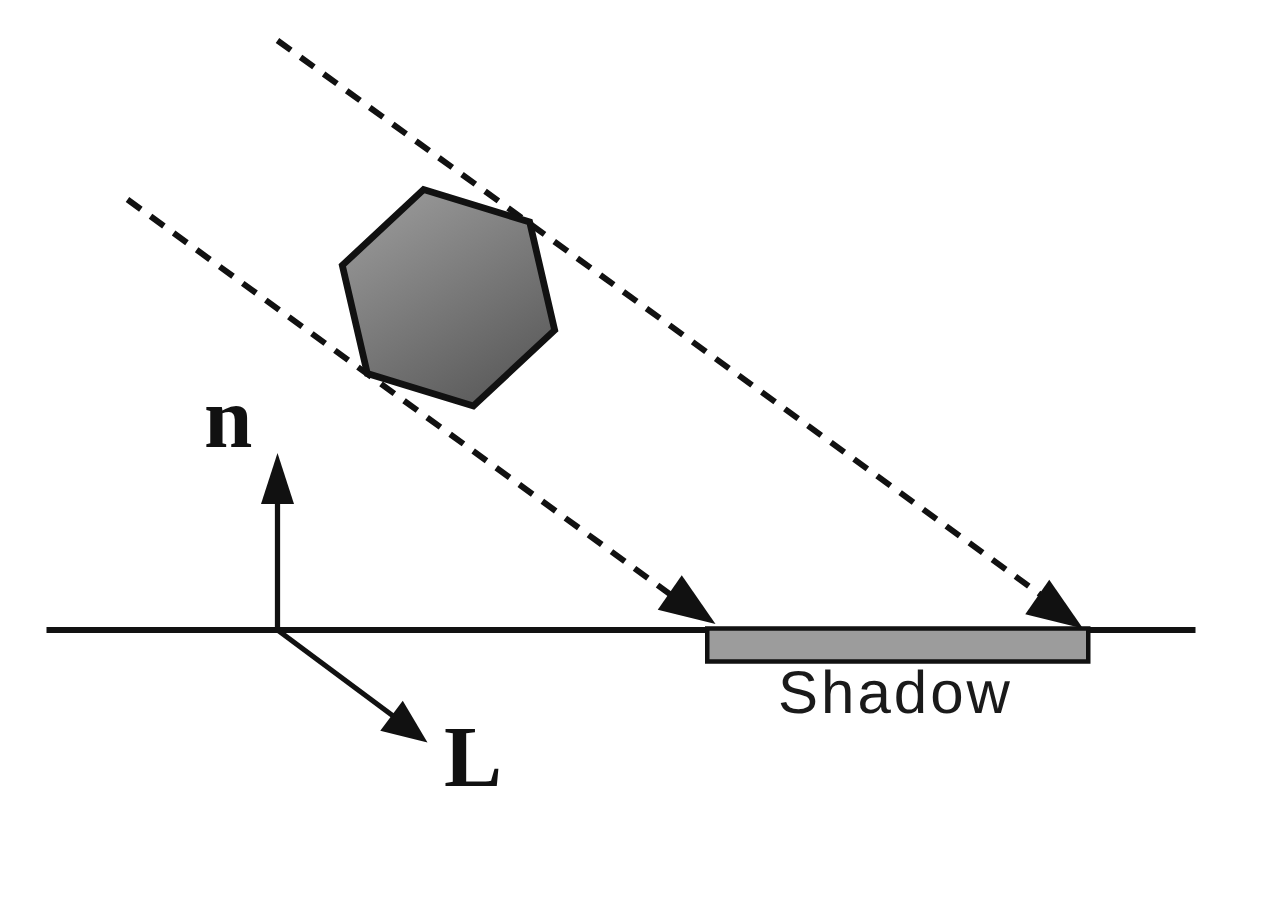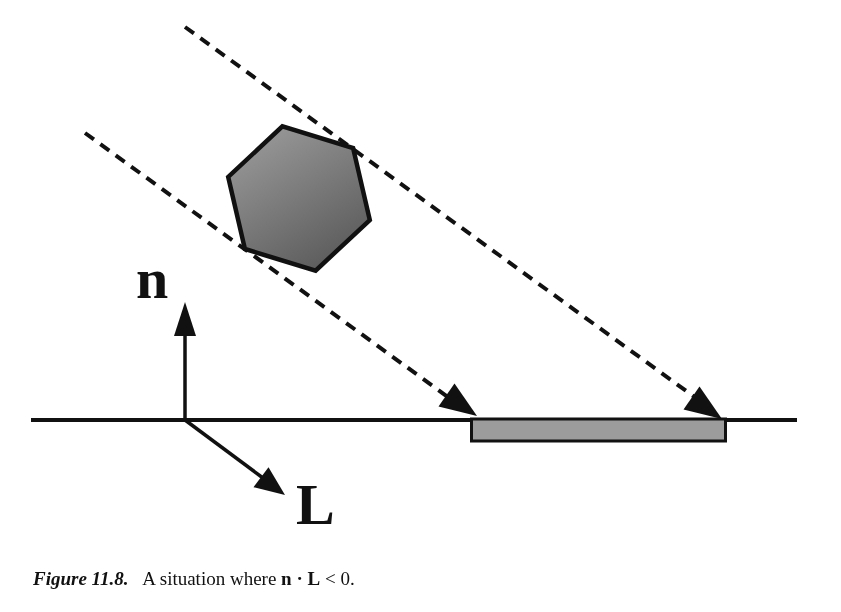--- a/index.html
+++ b/index.html
@@ -92,23 +92,16 @@
     <line class="vec" x1="185" y1="420" x2="185" y2="330" stroke="#111111"></line>
     <polygon points="185,302 174,336 196,336" fill="#111111"></polygon>
 
     <line class="vec" x1="185" y1="420" x2="263" y2="478" stroke="#111111"></line>
     <polygon points="285,495 268.5,467.2 253.5,487.2" fill="#111111"></polygon>
   </svg>
 
   <div class="label n-label">n</div>
   <div class="label l-label">L</div>
 
+  <div class="shadow-label">Shadow</div>
 
-  <div class="caption">
-    <span class="cap-fig">Figure 11.8.</span>
-    <span class="cap-pre">A situation where </span>
-    <span class="cap-bold">n</span>
-    <span class="cap-bold">·</span>
-    <span class="cap-bold">L</span>
-    <span> &lt; 0.</span>
-  </div>
 
 </div>
 
 </body></html>

